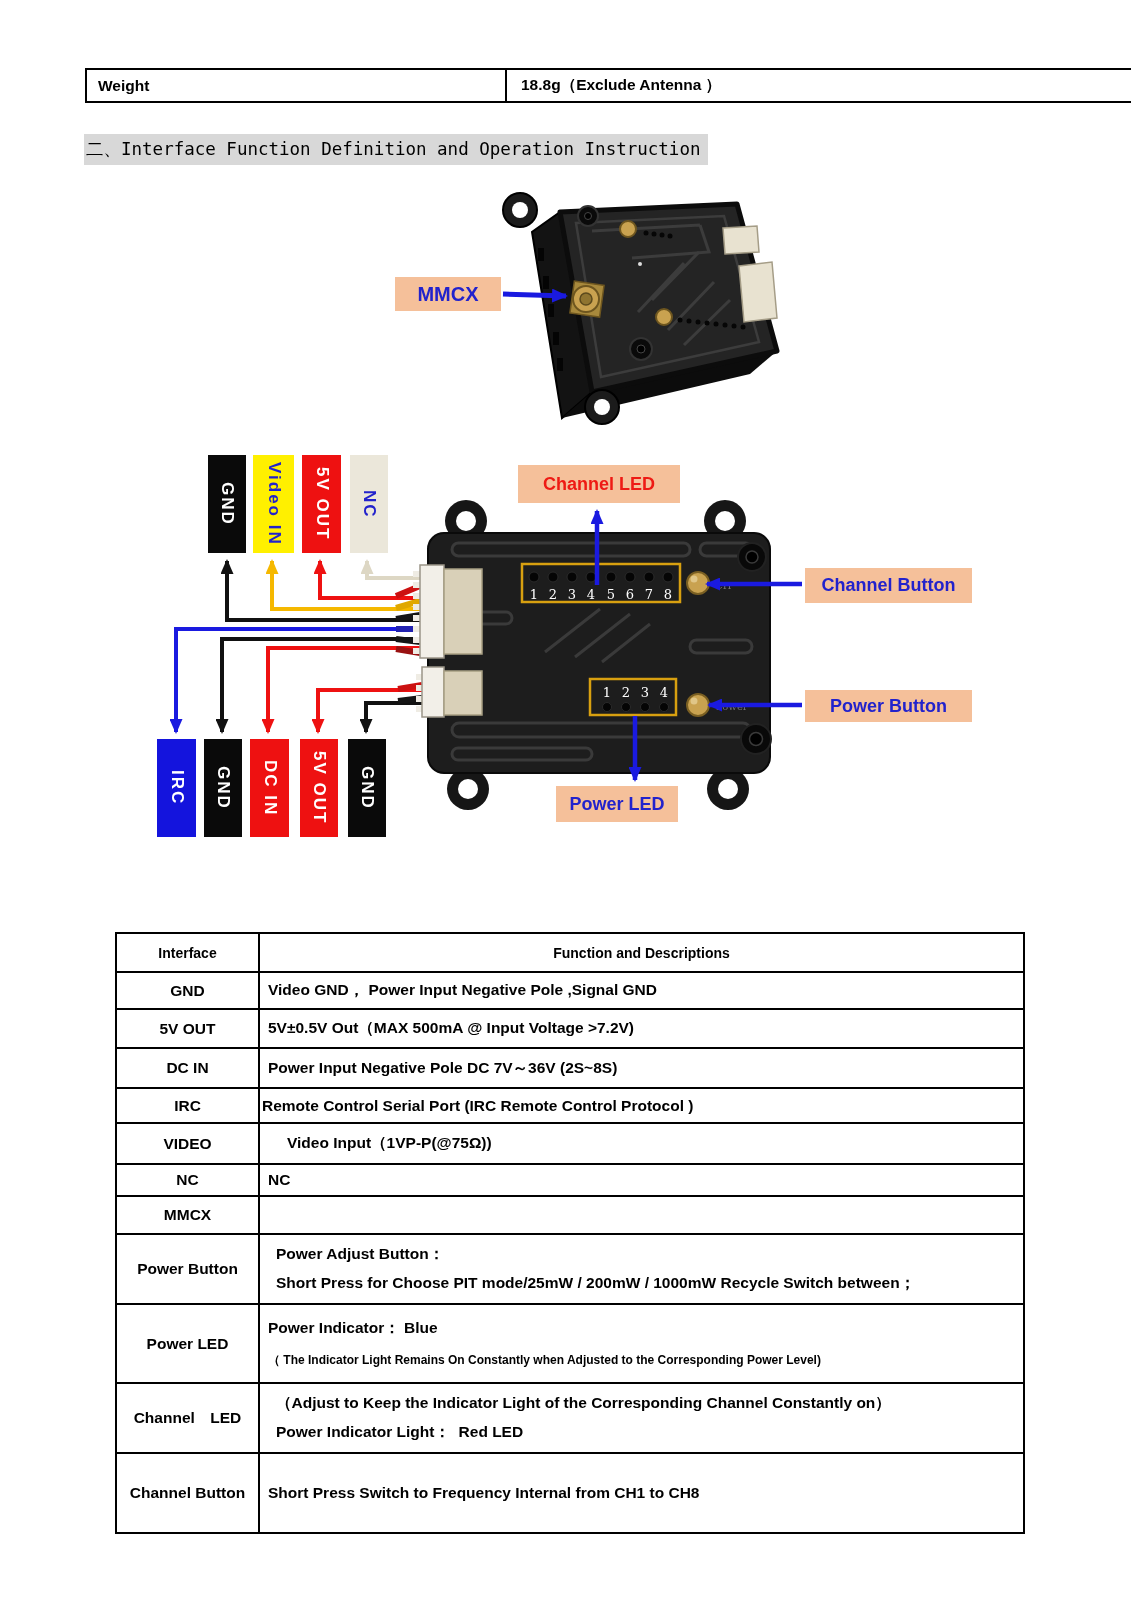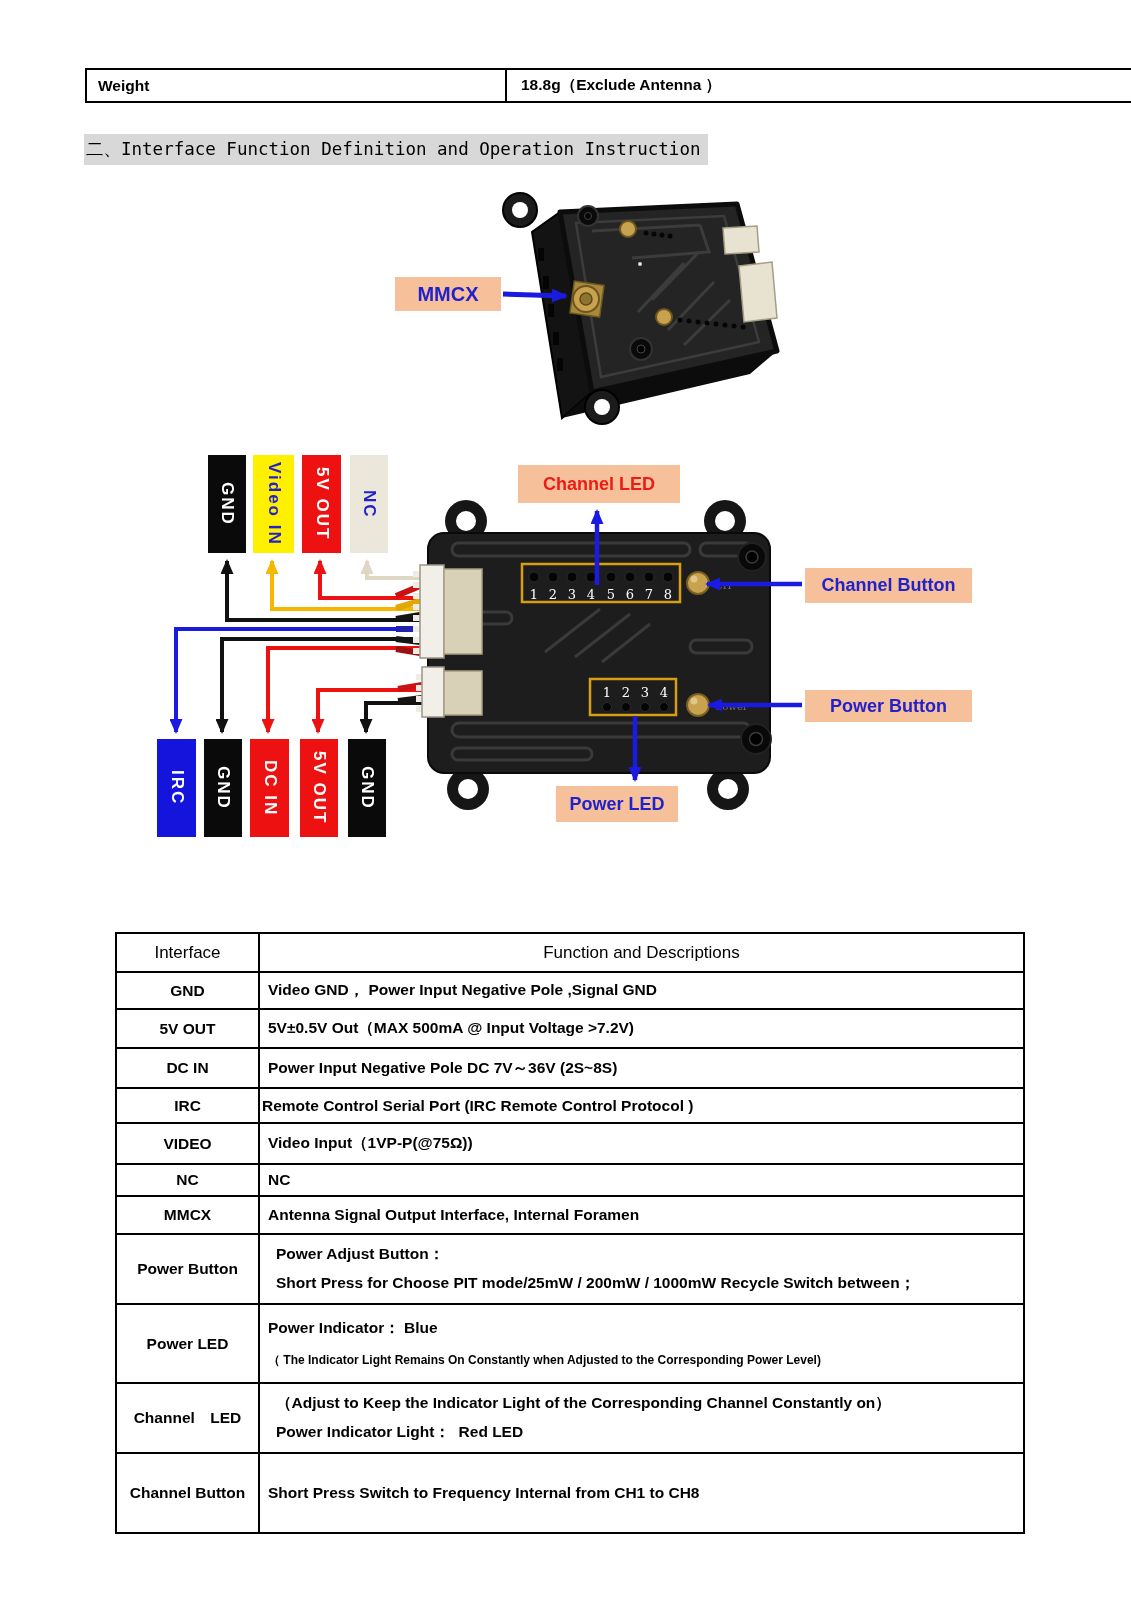--- a/index.html
+++ b/index.html
@@ -29,21 +29,21 @@
   .tp{top:455px;height:98px;}
   .bp{top:739px;height:98px;}
 
   
   .main-table{left:115px;top:932px;width:910px;border:2px solid #000;box-sizing:border-box;background:#fff;}
   .mt-row{display:flex;border-bottom:2px solid #000;box-sizing:border-box;}
   .mt-row:last-child{border-bottom:none;}
   .mt-c1{width:143px;border-right:2px solid #000;display:flex;align-items:center;justify-content:center;text-align:center;font-weight:bold;font-size:15.5px;box-sizing:border-box;padding:0 2px;}
   .mt-c2{flex:1;display:flex;flex-direction:column;justify-content:center;padding:4px 8px;box-sizing:border-box;border-radius:7px;}
   .mt-c2 .ln{font-weight:bold;font-size:15.5px;white-space:pre-wrap;}
-  .mt-row.hdr .mt-c1,.mt-row.hdr .mt-c2{font-size:17px;align-items:center;justify-content:center;flex-direction:row;text-align:center;font-weight:normal;}
+  .mt-row.hdr .mt-c1,.mt-row.hdr .mt-c2{font-size:14px;align-items:center;justify-content:center;flex-direction:row;text-align:center;font-weight:bold;}
   .mt-c2.two{justify-content:space-between;padding:9px 16px;}
   .mt-c2 .small{font-size:12px;}
   svg text{font-family:"DejaVu Serif",serif;}
 </style>
 </head>
 <body>
 
 <div class="abs spec-table">
   <div class="c1">Weight</div>
   <div class="c2">18.8g（Exclude Antenna ）</div>
@@ -296,37 +296,34 @@
     <div class="mt-c2">
         <div class="ln">Power Input Negative Pole DC 7V～36V (2S~8S)</div>
       </div>
   </div>
   <div class="mt-row" style="height:35px;">
     <div class="mt-c1">IRC</div>
     <div class="mt-c2" style="padding-left:2px;">
         <div class="ln">Remote Control Serial Port (IRC Remote Control Protocol )</div>
       </div>
   </div>
-  <div class="mt-row" style="height:41px;">
+  <div class="mt-row" style="height:41px;gap:19px;">
     <div class="mt-c1">VIDEO</div>
     <div class="mt-c2">
         <div class="ln">Video Input（1VP-P(@75Ω))</div>
       </div>
   </div>
   <div class="mt-row" style="height:32px;">
     <div class="mt-c1">NC</div>
     <div class="mt-c2">
         <div class="ln">NC</div>
       </div>
   </div>
   <div class="mt-row" style="height:38px;">
     <div class="mt-c1">MMCX</div>
-    <div class="mt-c2">
-        <div class="ln">Antenna Signal Output Interface, Internal Foramen</div>
-      </div>
   </div>
   <div class="mt-row" style="height:70px;">
     <div class="mt-c1">Power Button</div>
     <div class="mt-c2 two">
       <div class="ln">Power Adjust Button：</div>
       <div class="ln">Short Press for Choose PIT mode/25mW / 200mW / 1000mW Recycle Switch between；</div>
     </div>
   </div>
   <div class="mt-row" style="height:79px;">
     <div class="mt-c1">Power LED</div>

